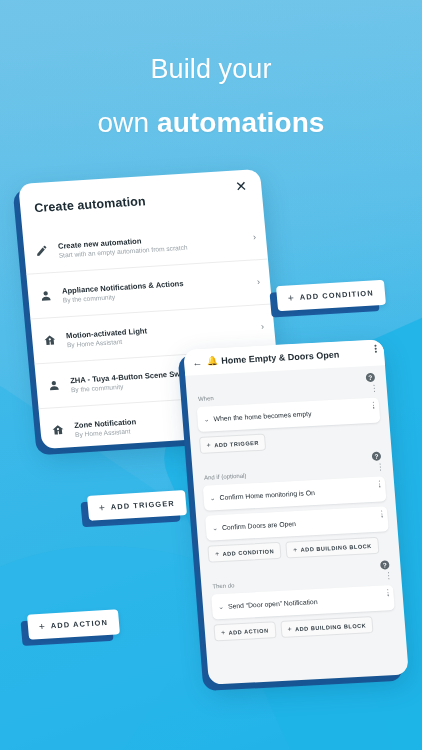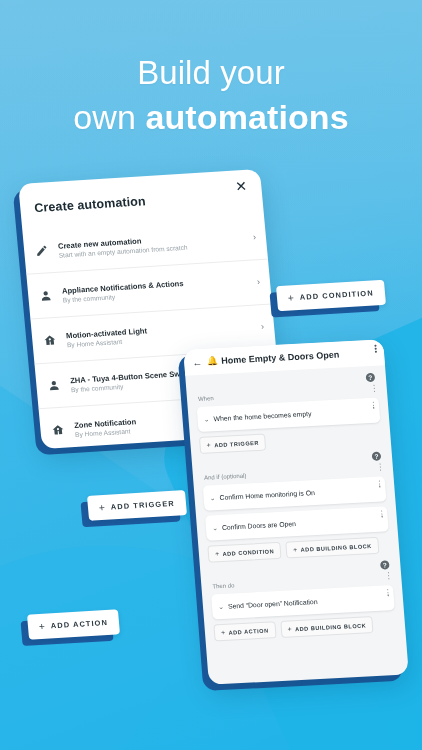--- a/index.html
+++ b/index.html
@@ -43,22 +43,22 @@
     background:linear-gradient(180deg,rgba(126,201,234,.55),rgba(126,201,234,0));
   }
 
   
   .headline{
     position:absolute;top:54px;left:0;width:100%;
     text-align:center;color:#fff;line-height:1.18;
     letter-spacing:.1px;
     text-shadow:0 1px 2px rgba(0,60,90,.06);
   }
-  .headline .l1{display:block;font-size:33px;font-weight:300;}
-  .headline .l2{display:block;font-size:34px;font-weight:300;margin-top:4px;}
+  .headline .l1{display:block;font-size:27px;font-weight:300;}
+  .headline .l2{display:block;font-size:28px;font-weight:300;margin-top:20px;}
   .headline .l2 b{font-weight:700;}
 
   
   .card{
     position:absolute;background:#fff;border-radius:13px;
     box-shadow:0 10px 26px rgba(4,58,92,.22);
     overflow:hidden;
   }
   .edge{
     position:absolute;background:#1c5a9e;border-radius:13px;

